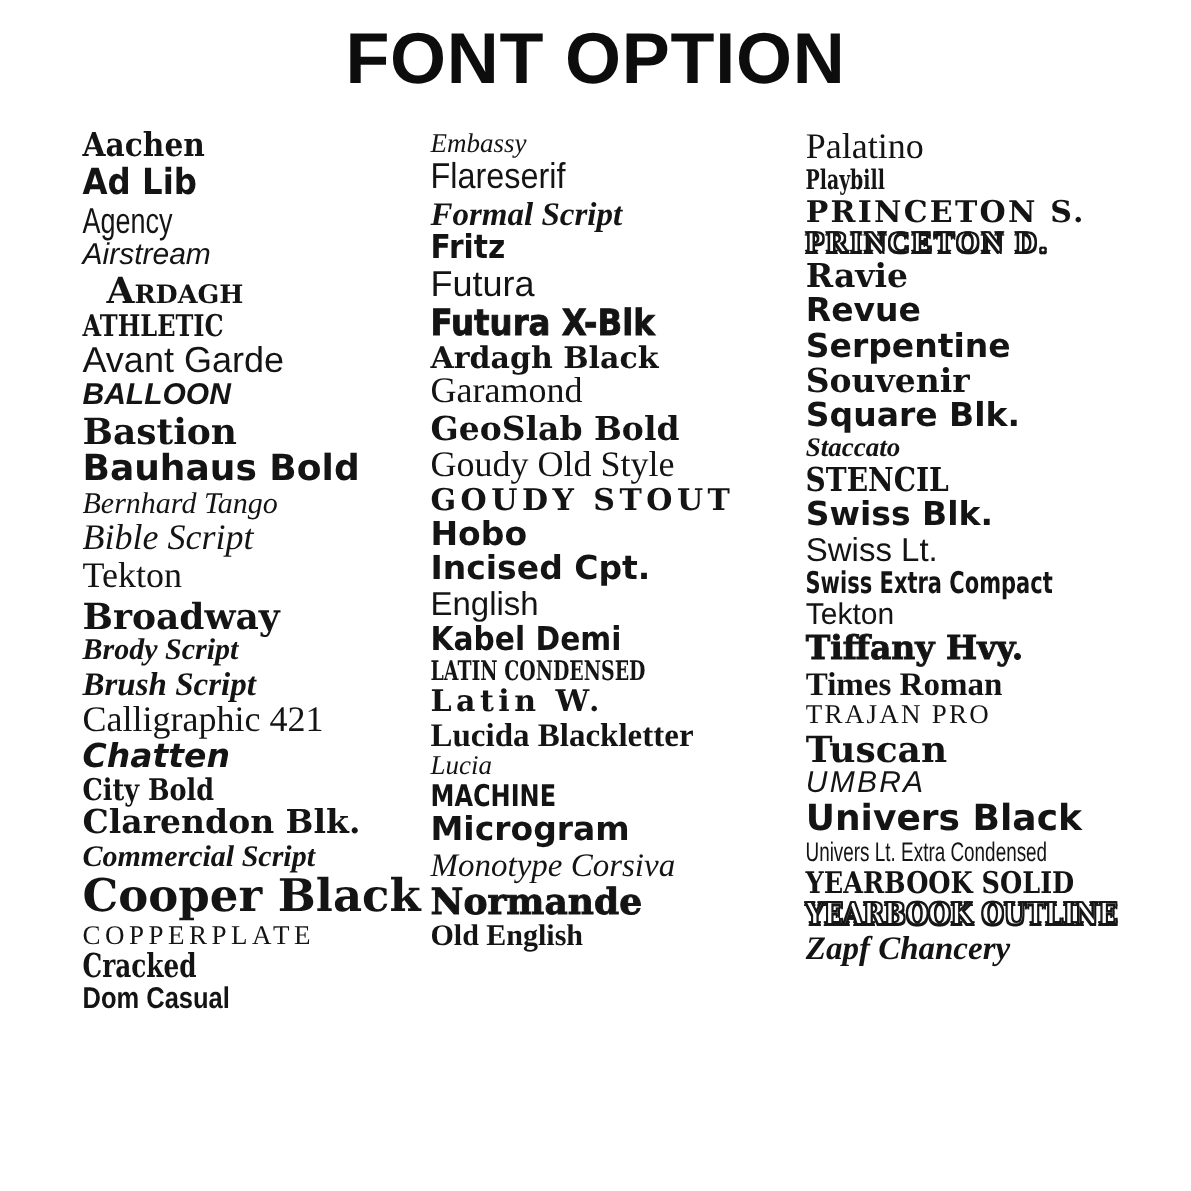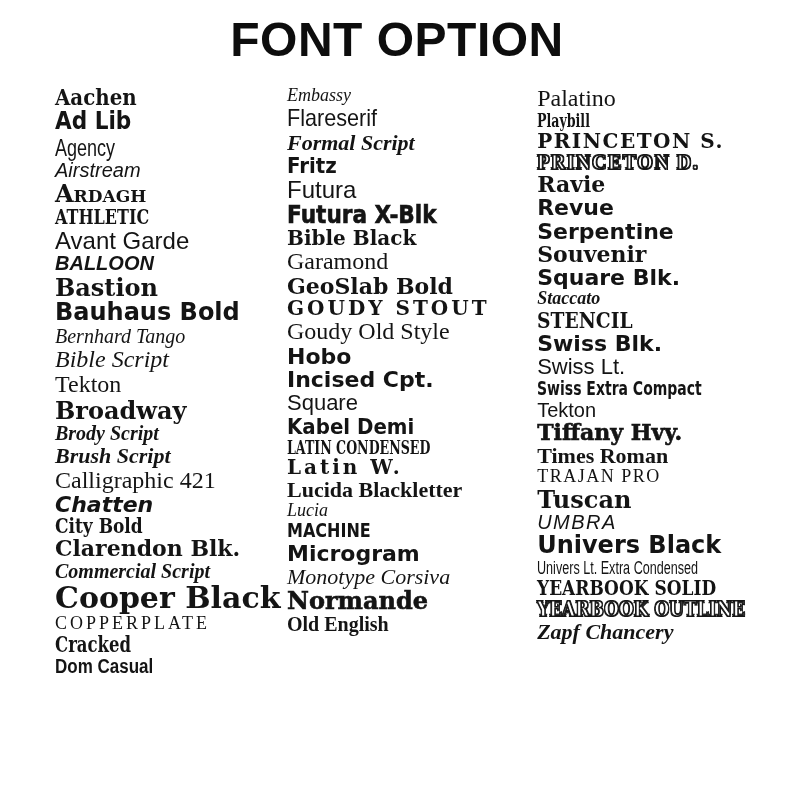--- a/index.html
+++ b/index.html
@@ -25,21 +25,21 @@
     line-height:1.06; white-space:nowrap; transform-origin:left center;
   }
   
   .serif   { font-family:"Liberation Serif", serif; }
   .djserif { font-family:"DejaVu Serif", serif; }
   .sans    { font-family:"Liberation Sans", sans-serif; }
   .djsans  { font-family:"DejaVu Sans", sans-serif; }
   
   .b { font-weight:bold; }
   .i { font-style:italic; }
-  .sc { font-variant:small-caps; }
+  .sc { font-variant:small-caps;margin-left:16px; }
   .thick { -webkit-text-stroke:0.6px currentColor; }
   .outline {
     color:#ffffff; -webkit-text-stroke:1.2px #161616;
     text-shadow:-1px -1px 0 #161616, 1px -1px 0 #161616,
                 -1px 1px 0 #161616, 1px 1px 0 #161616;
   }
   
   .s14{font-size:18px}.s16{font-size:20px}.s18{font-size:18px}
   .s20{font-size:20px}.s22{font-size:22px}.s24{font-size:24px}.s26{font-size:30px}
   
@@ -81,28 +81,28 @@
         <div class="font-sample djserif b s22 cx75">Cracked</div>
         <div class="font-sample sans b s20 cx85">Dom Casual</div>
       </div>
     <div class="col col-2">
         <div class="font-sample serif i s18">Embassy</div>
         <div class="font-sample sans s24 cx90">Flareserif</div>
         <div class="font-sample serif b i s22">Formal Script</div>
         <div class="font-sample djsans b s22 cx90">Fritz</div>
         <div class="font-sample sans s24">Futura</div>
         <div class="font-sample djsans b s24 thick cx90">Futura X-Blk</div>
-        <div class="font-sample djserif b s20">Bible Black</div>
+        <div class="font-sample djserif b s20">Ardagh Black</div>
         <div class="font-sample serif s24">Garamond</div>
         <div class="font-sample djserif b s22">GeoSlab Bold</div>
+        <div class="font-sample serif s24">Goudy Old Style</div>
         <div class="font-sample djserif b s16 wide2">GOUDY STOUT</div>
-        <div class="font-sample serif s24">Goudy Old Style</div>
         <div class="font-sample djsans b s22">Hobo</div>
         <div class="font-sample djsans b s22">Incised Cpt.</div>
-        <div class="font-sample sans s22">Square</div>
+        <div class="font-sample sans s22">English</div>
         <div class="font-sample djsans b s22 cx90">Kabel Demi</div>
         <div class="font-sample djserif b s18 cx70">LATIN CONDENSED</div>
         <div class="font-sample djserif b s20 wide2">Latin W.</div>
         <div class="font-sample serif b s22">Lucida Blackletter</div>
         <div class="font-sample serif i s14">Lucia</div>
         <div class="font-sample djsans b s20 cx80">MACHINE</div>
         <div class="font-sample djsans b s22">Microgram</div>
         <div class="font-sample serif i s22">Monotype Corsiva</div>
         <div class="font-sample djserif b s24 thick">Normande</div>
         <div class="font-sample serif b s20">Old English</div>

